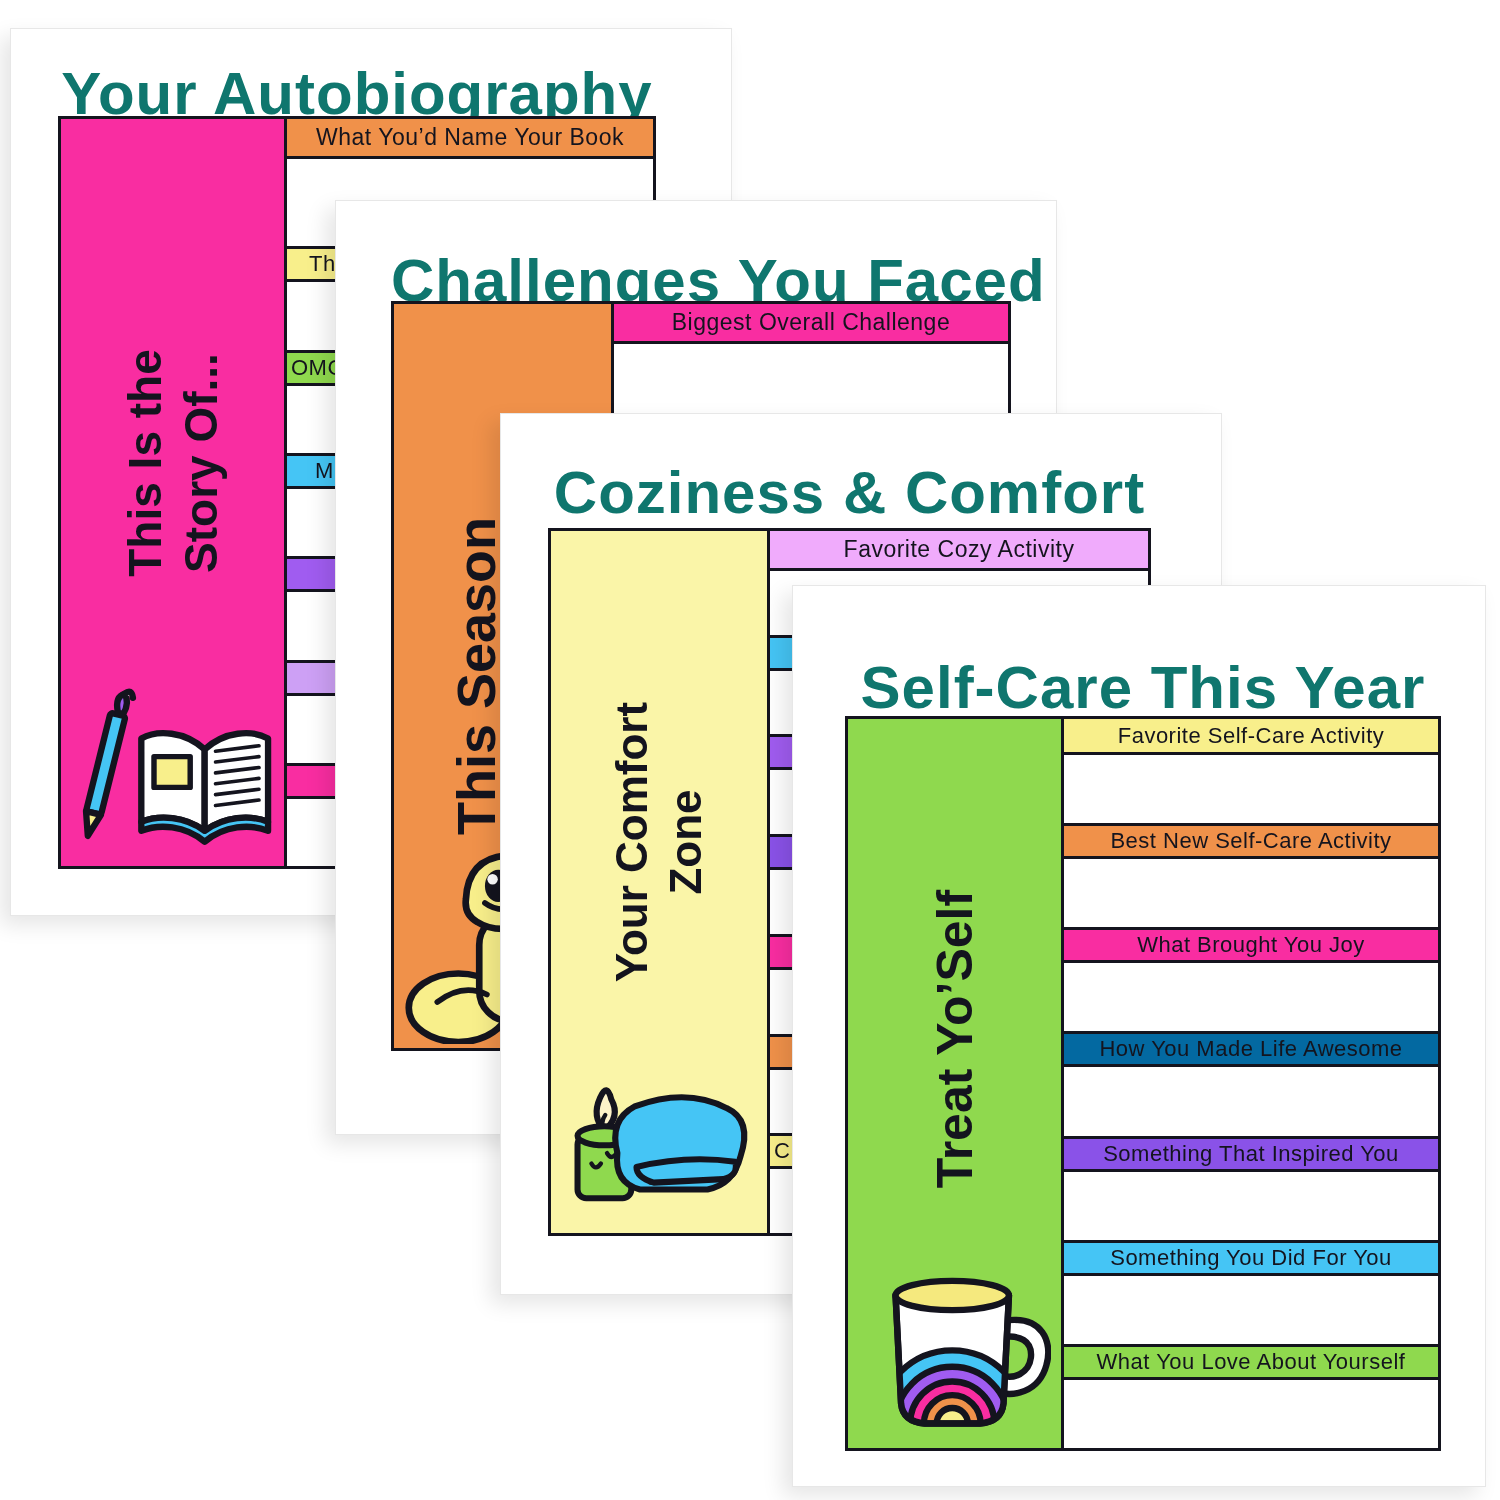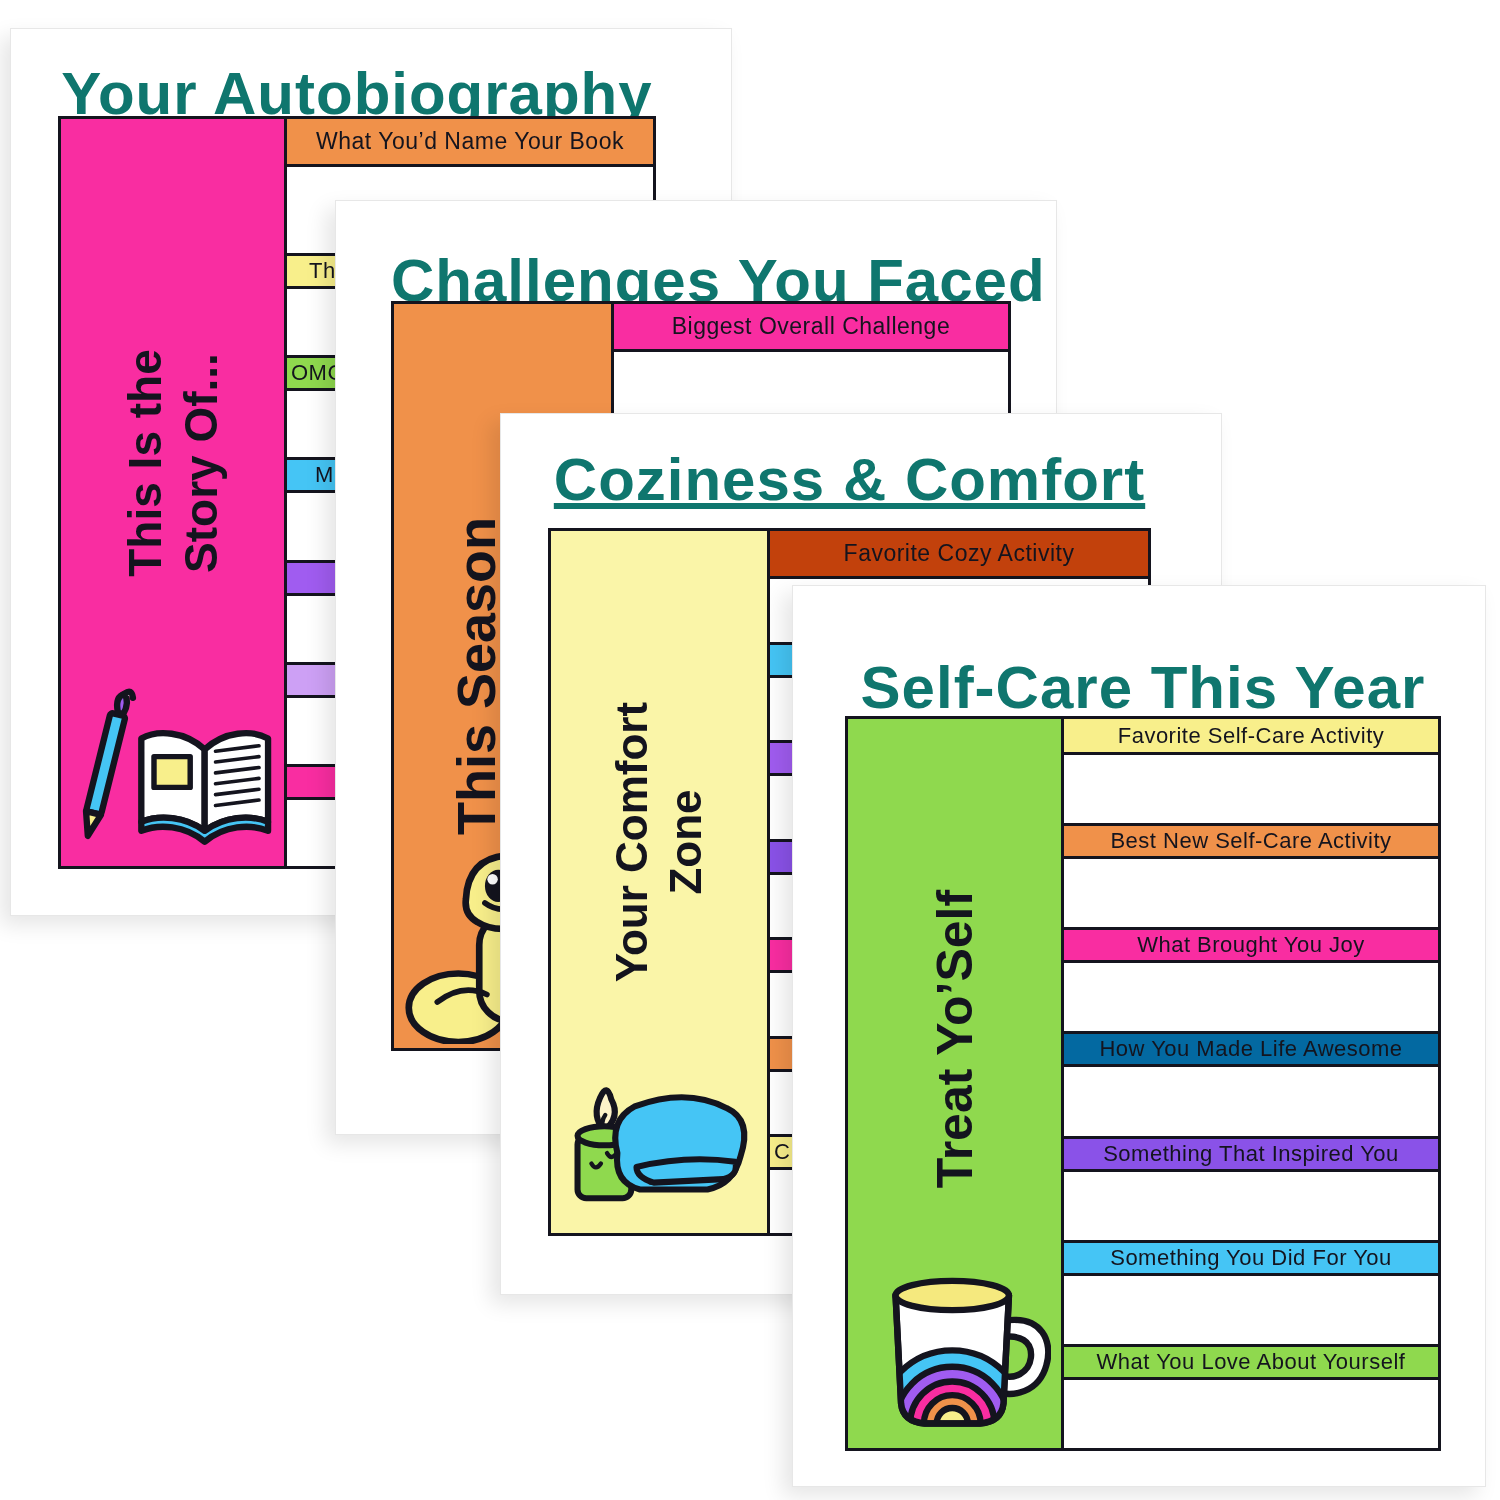--- a/index.html
+++ b/index.html
@@ -24,21 +24,21 @@
   }
   .sidebar{position:relative;flex:none;border-right:3px solid #14141e;box-sizing:border-box;}
   .col{flex:1;display:flex;flex-direction:column;background:#ffffff;min-width:0;}
   .row{
     flex:none;display:flex;align-items:center;justify-content:center;
     border-top:3px solid #14141e;border-bottom:3px solid #14141e;
     box-sizing:border-box;font-size:22px;letter-spacing:0.5px;color:#14141e;
     overflow:hidden;white-space:nowrap;
   }
   .col .row:first-child{border-top:none;}
-  .row.h40{height:48px;font-size:23px;}
+  .row.h40{height:40px;font-size:23px;}
   .row.h36{height:36px;}
   .blank{flex:1;}
   .blank.big{flex:1.3;}
   .frag{justify-content:flex-start;}
   .pad4{padding-left:4px;}
   .pad22{padding-left:22px;}
   .pad28{padding-left:28px;}
   .v-label{
     position:absolute;left:50%;top:50%;
     transform:translate(-50%,-50%) rotate(-90deg);
@@ -58,21 +58,21 @@
   
   .s2{left:335px;top:200px;width:722px;height:935px;z-index:2;}
   .s2 h1{top:45px;left:55px;width:620px;}
   .s2 .content{left:55px;top:100px;width:620px;height:750px;}
   .s2 .sidebar{width:220px;}
   .s2 .v-label{font-size:54px;transform:translate(calc(-50% - 26px),-50%) rotate(-90deg);}
   .s2 .illus{bottom:4px;left:6px;}
 
   
   .s3{left:500px;top:413px;width:722px;height:882px;z-index:3;}
-  .s3 h1{top:31px;left:47px;width:603px;text-decoration:underline;}
+  .s3 h1{top:44px;left:47px;width:603px;}
   .s3 .content{left:47px;top:114px;width:603px;height:708px;}
   .s3 .sidebar{width:219px;}
   .s3 .v-label{font-size:44px;top:calc(50% - 40px);}
   .s3 .illus{bottom:4px;left:4px;}
 
   
   .s4{left:792px;top:585px;width:694px;height:902px;z-index:4;}
   .s4 h1{top:52px;left:52px;width:596px;margin-top:15px;}
   .s4 .content{left:52px;top:130px;width:596px;height:735px;}
   .s4 .sidebar{width:216px;}
@@ -193,21 +193,21 @@
           <ellipse cx="57" cy="64" rx="31" ry="11" fill="#8FD94E"></ellipse>
           <path d="M42,96 q5,9 11,0" fill="none" stroke-width="5"></path>
           <path d="M60,84 q5,9 11,0" fill="none" stroke-width="5"></path>
           <path d="M92,30 Q152,8 198,32 Q228,46 214,88 Q206,120 176,126 L98,126 Q68,118 72,84 Q62,46 92,30 Z" fill="#45C5F5"></path>
           <path d="M94,100 Q152,86 208,94 Q212,110 194,114 L114,118 Q94,112 94,100 Z" fill="#45C5F5"></path>
           <path d="M110,118 L192,114" fill="none" stroke-width="5"></path>
         </g>
       </svg>
     </div>
     <div class="col">
-      <div class="row h40" style="background: #c2410c;">
+      <div class="row h40" style="background: #f0abfc;">
         <span>Favorite Cozy Activity</span>
       </div>
       <div class="blank"></div>
       <div class="row h36" style="background: rgb(69, 197, 245);">
         <span></span>
       </div>
       <div class="blank"></div>
       <div class="row h36" style="background: rgb(160, 92, 240);">
         <span></span>
       </div>

